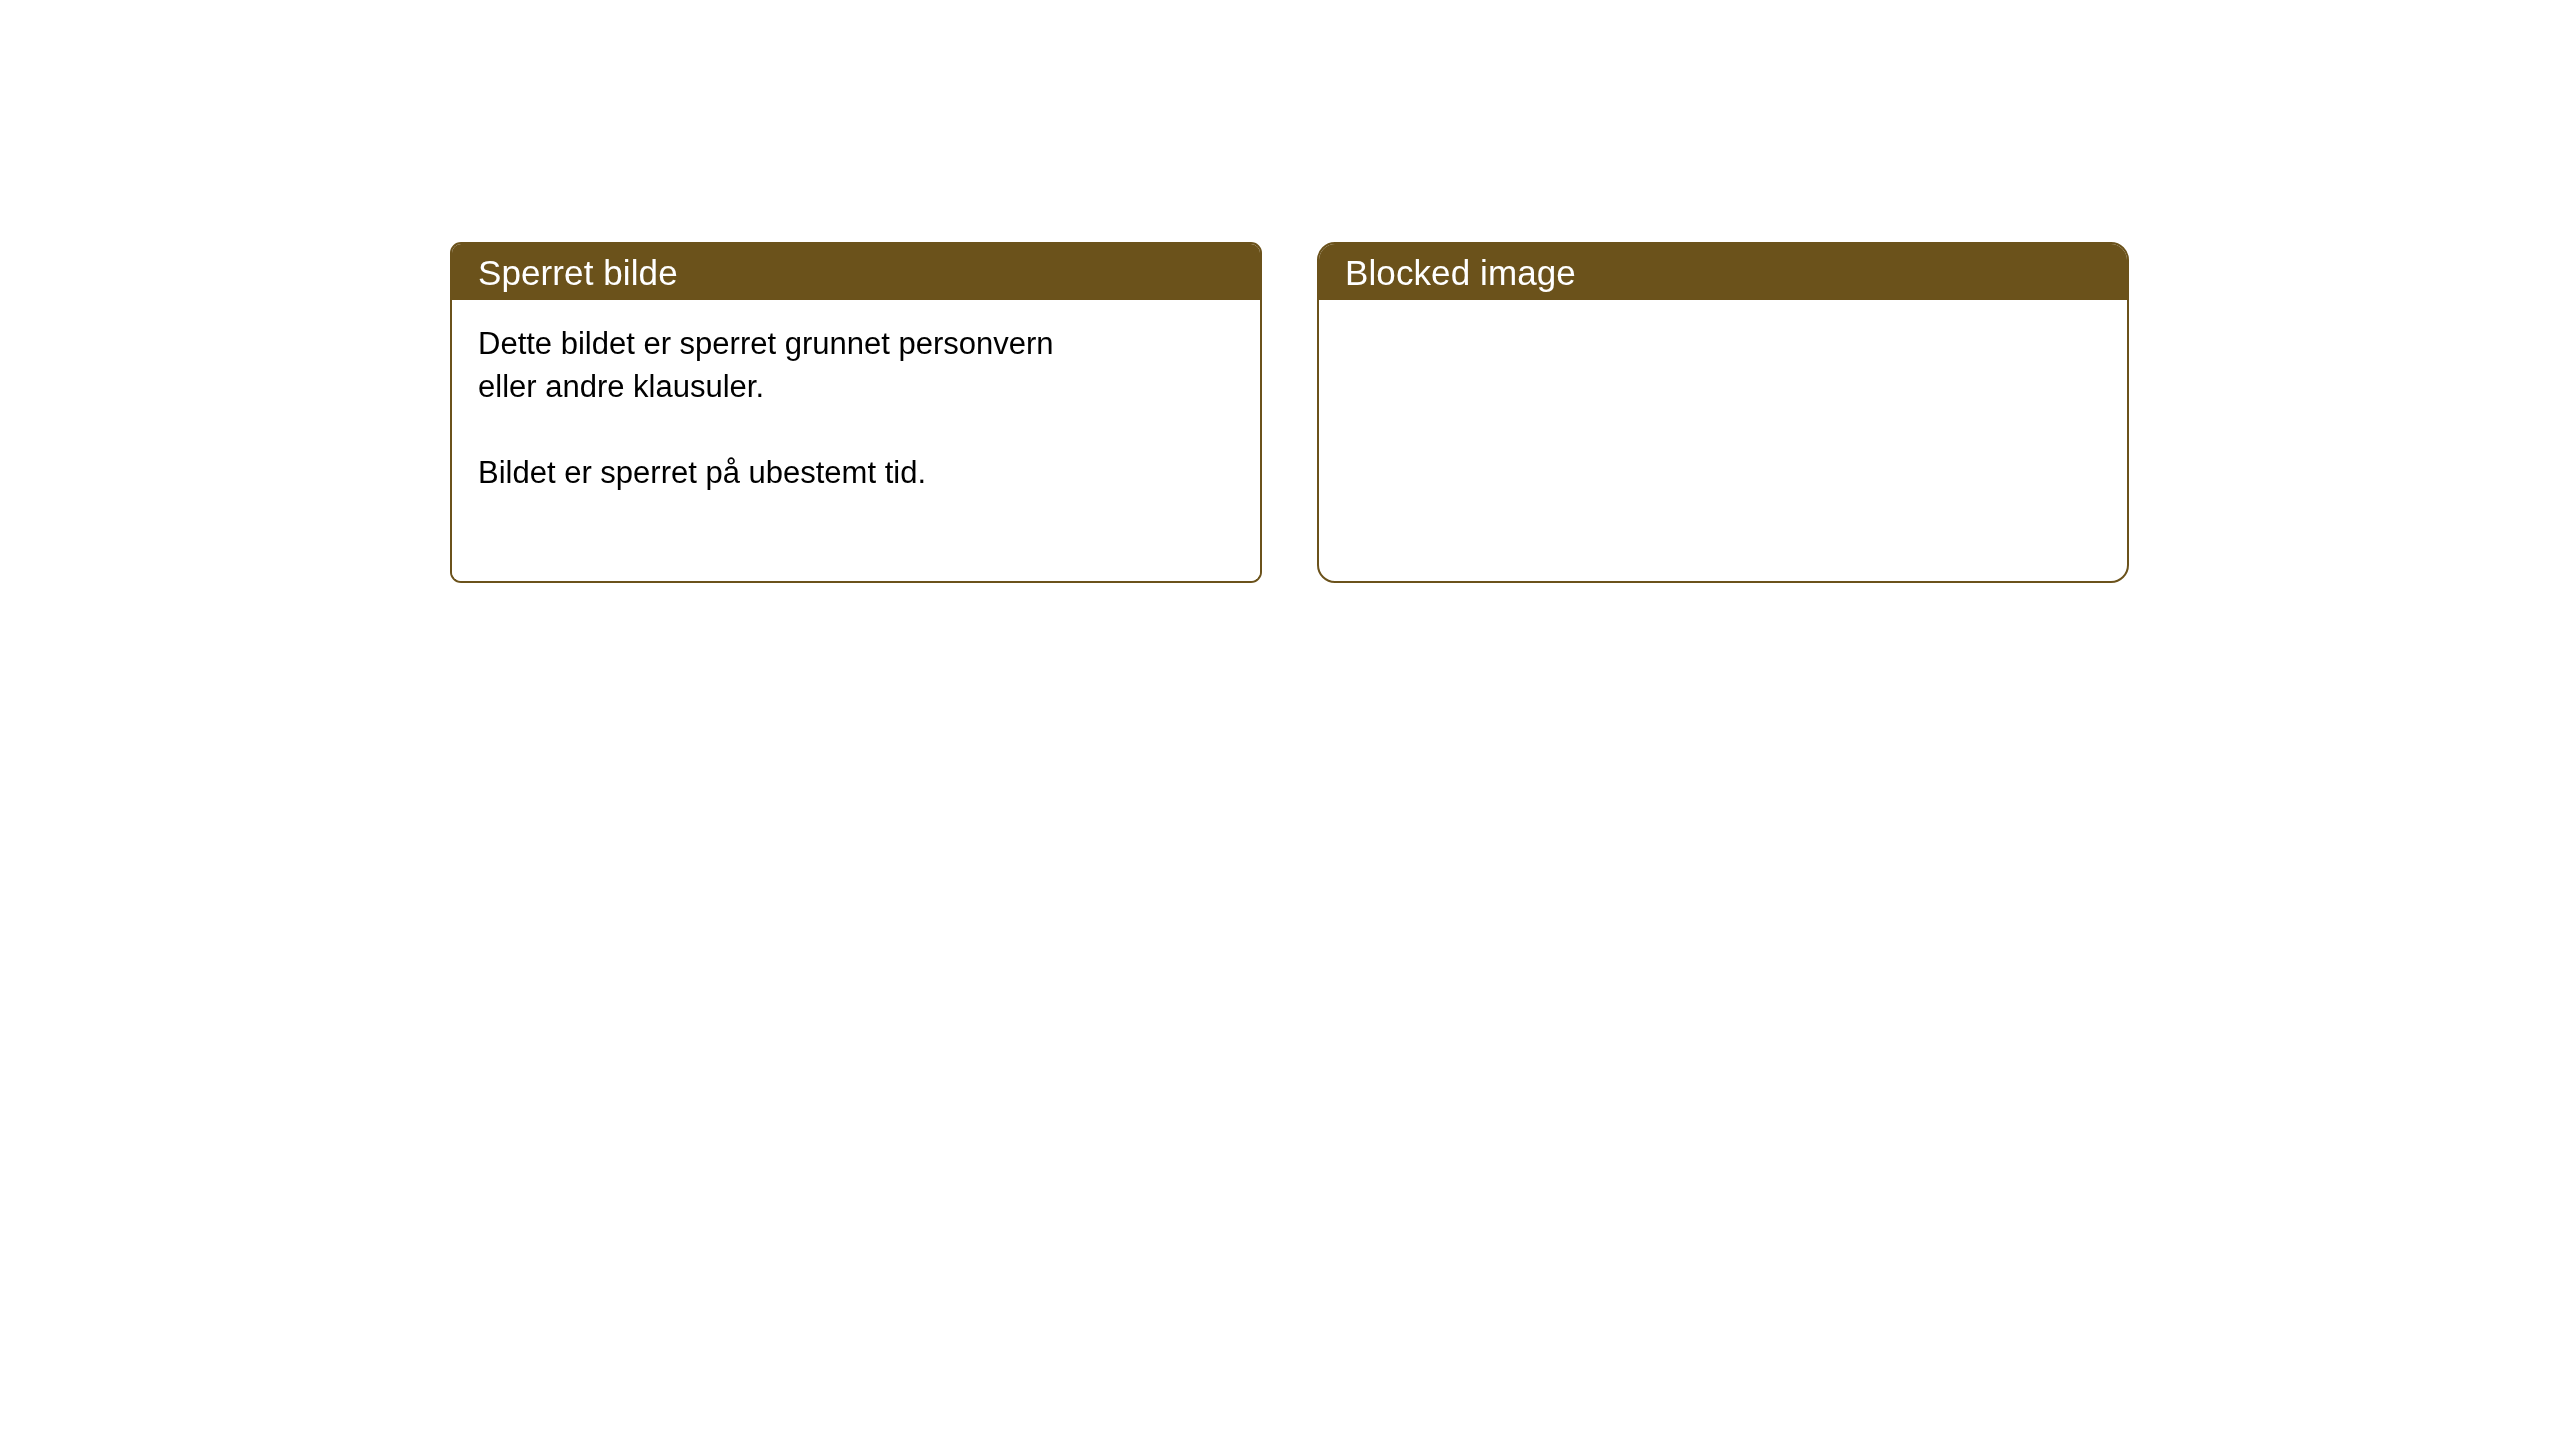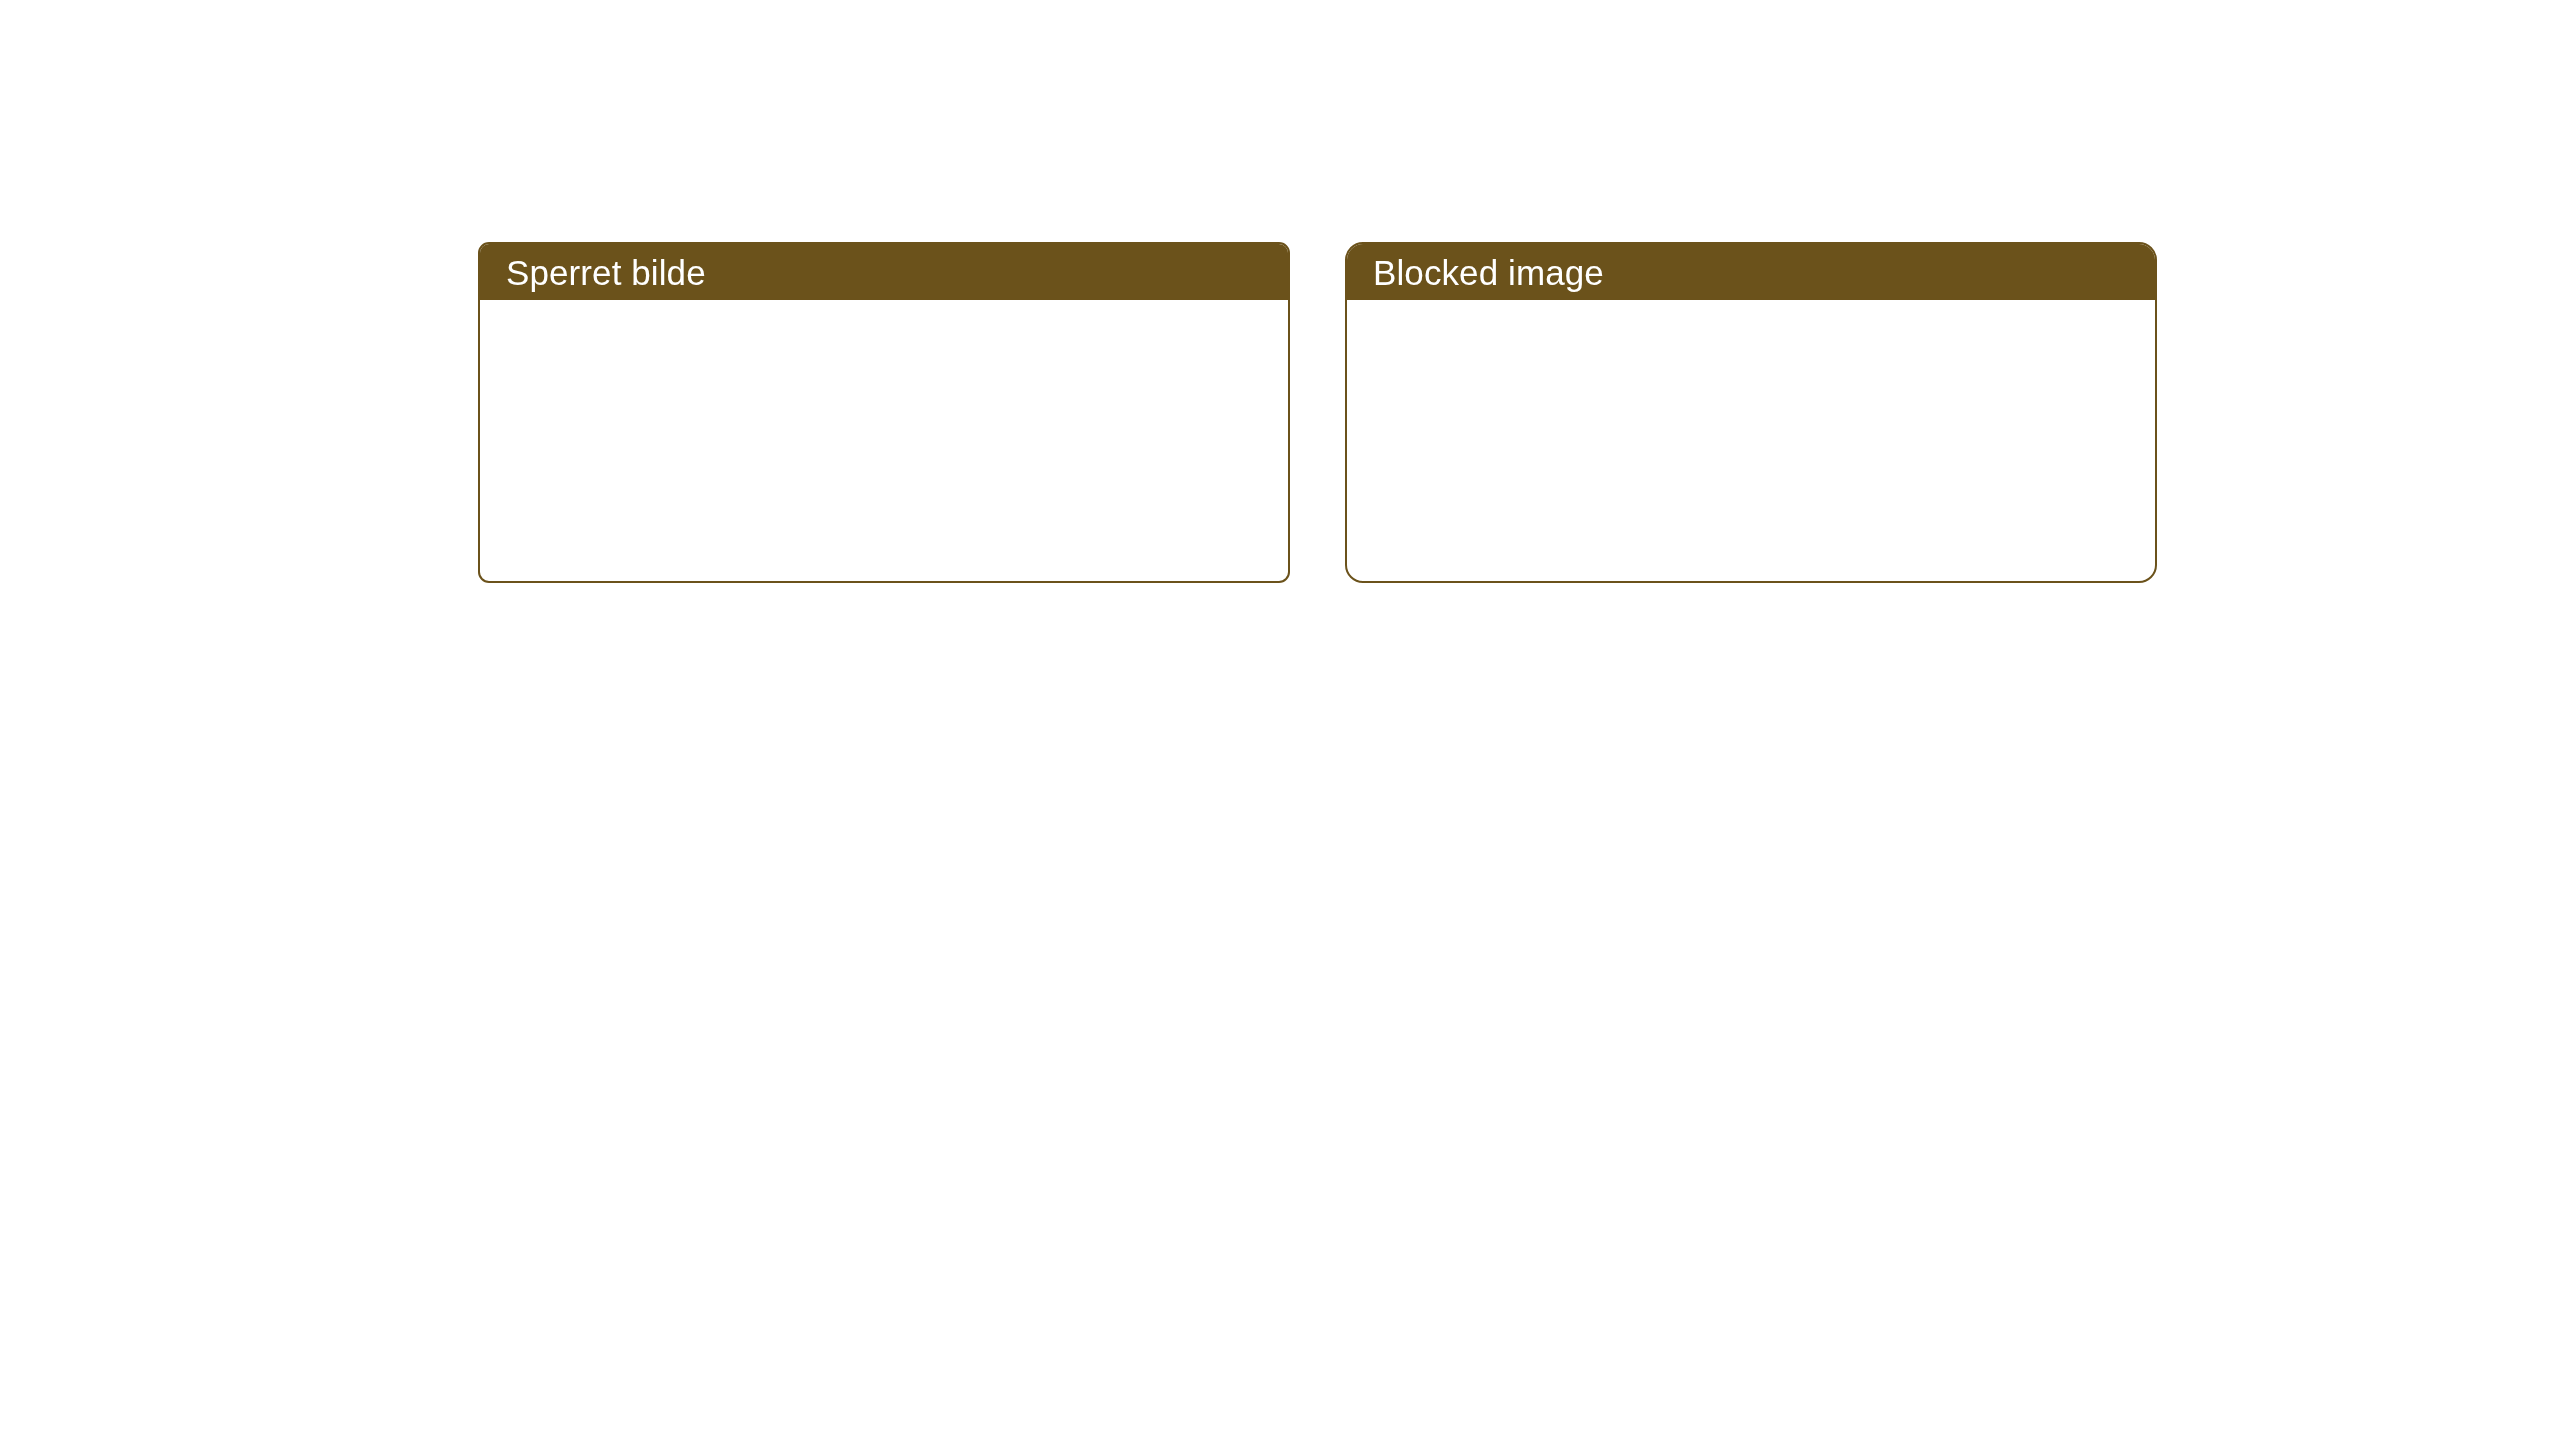--- a/index.html
+++ b/index.html
@@ -29,21 +29,21 @@
   .notice-panel {
     box-sizing: border-box;
     background: #ffffff;
     border: 2px solid #6b521b;
     border-radius: 11px;
     overflow: hidden;
     display: flex;
     flex-direction: column;
   }
 
-  .notice-panel.left-panel  { width: 812px; height: 341px; margin-left: 28px; }
+  .notice-panel.left-panel  { width: 812px; height: 341px; }
   .notice-panel.right-panel { width: 812px; height: 341px; border-radius: 18px; }
 
   .panel-header {
     background: #6b521b;
     color: #ffffff;
     height: 56px;
     flex: 0 0 56px;
     display: flex;
     align-items: center;
     padding: 0 0 0 26px;
@@ -81,20 +81,25 @@
 </style>
 </head>
 <body>
 
 <div class="panels-area">
 
   <section class="notice-panel left-panel">
     <div class="panel-header">
       <span class="panel-header-title">Sperret bilde</span>
     </div>
+    <div class="panel-body">
+      <p class="panel-paragraph">Dette bildet er sperret grunnet personvern
+eller andre klausuler.</p>
+      <p class="panel-paragraph">Bildet er sperret på ubestemt tid.</p>
+    </div>
   </section>
 
   <section class="notice-panel right-panel">
     <div class="panel-header">
       <span class="panel-header-title">Blocked image</span>
     </div>
   </section>
 
 </div>
 

